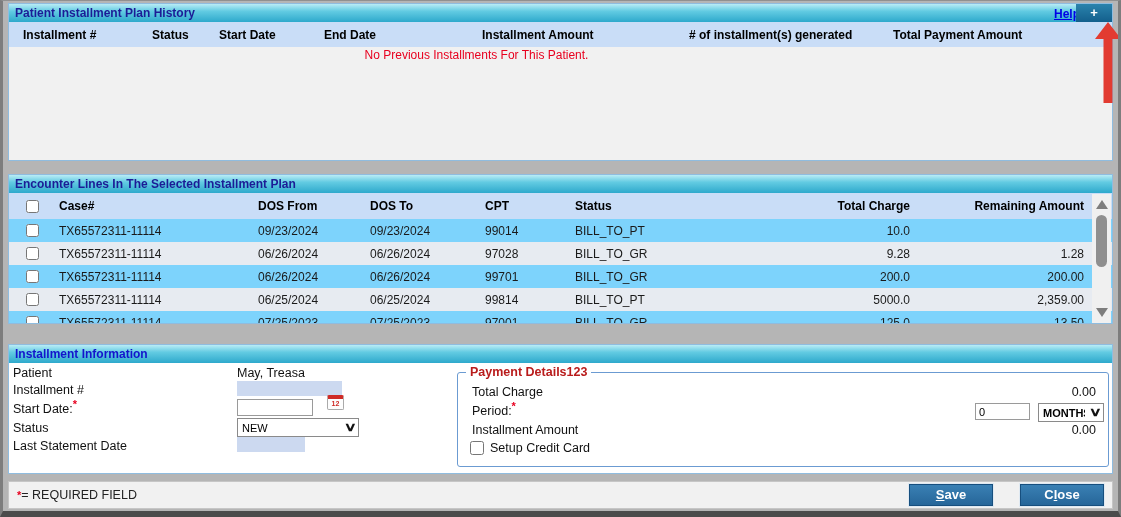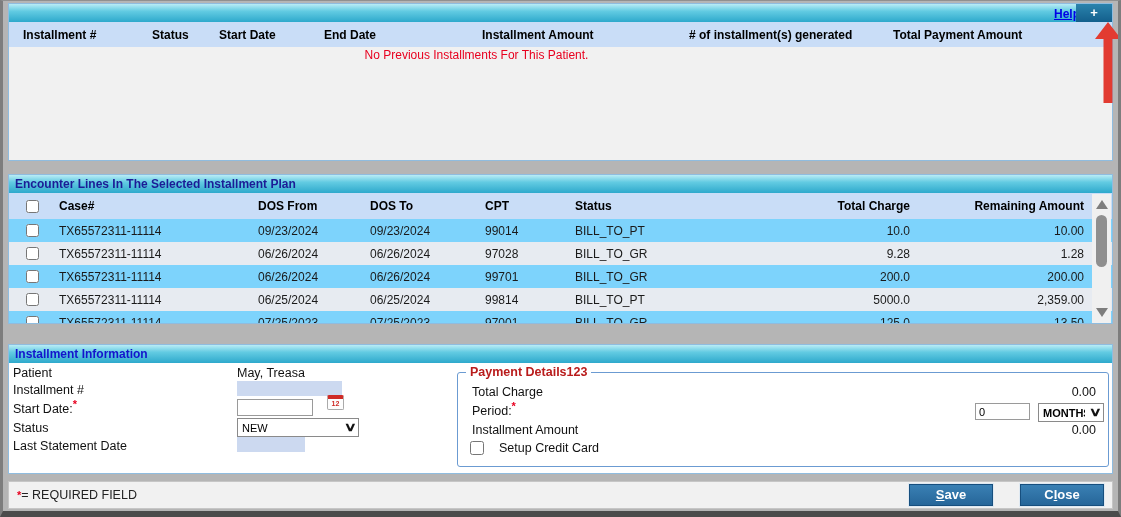--- a/index.html
+++ b/index.html
@@ -84,21 +84,21 @@
                   font-size:12px; transform:scaleX(1.5); pointer-events:none; color:#111;}
   fieldset.pay{
     position:absolute; left:448px; top:2px; width:652px; height:102px;
     border:1px solid #6b9bd2; border-radius:3px;
   }
   fieldset.pay legend{margin-left:8px; padding:0 4px; font-weight:bold; font-size:12.5px; color:#b91c1c;}
   .pay-label{position:absolute; left:14px; white-space:nowrap; font-size:12.5px;}
   .pay-val{position:absolute; right:12px; font-size:12.5px;}
   .period-input{position:absolute; right:78px; top:24px; width:55px; height:17px;
                 border:1px solid #9a9a9a; font-size:11px; padding:0 3px;}
-  .cc-row{position:absolute; left:12px; top:62px; display:flex; gap:15px; font-size:12.5px;}
+  .cc-row{position:absolute; left:12px; top:62px; display:flex; gap:6px; font-size:12.5px;}
   .cc-row input{width:14px; height:14px;}
   
   #footer-bar{
     position:absolute; left:5px; right:5px; top:480px; height:28px;
     background:#f1f1f1; border:1px solid #c6c6c6;
     display:flex; align-items:center; font-size:12.5px; color:#222;
   }
   .req-note{margin-left:8px; display:flex; align-items:center;}
   .btns{margin-left:auto; display:flex; gap:27px; margin-right:8px;}
   .btn{
@@ -111,20 +111,21 @@
   
   .anno-arrow{position:absolute; left:1091px; top:21px; z-index:9;}
 </style>
 </head>
 <body>
 
 <div class="window">
 
   <div class="panel" id="panel-history">
     <div class="section-header">
+      <span>Patient Installment Plan History</span>
       <a class="help-link">Help</a>
       <div class="add-btn"><span>+</span></div>
     </div>
     <div class="hist-grid thead">
       <div>Installment #</div>
       <div>Status</div>
       <div>Start Date</div>
       <div>End Date</div>
       <div>Installment Amount</div>
       <div># of installment(s) generated</div>
@@ -153,21 +154,20 @@
       <div class="enc-grid enc-row">
         <div class="cb-cell">
             <input type="checkbox" style="">
           </div>
         <div class="c-case">TX65572311-11114</div>
         <div>09/23/2024</div>
         <div>09/23/2024</div>
         <div>99014</div>
         <div>BILL_TO_PT</div>
         <div class="num">10.0</div>
-        <div class="num">10.00</div>
       </div>
       <div class="enc-grid enc-row">
         <div class="cb-cell">
             <input type="checkbox" style="">
           </div>
         <div class="c-case">TX65572311-11114</div>
         <div>06/26/2024</div>
         <div>06/26/2024</div>
         <div>97028</div>
         <div>BILL_TO_GR</div>

